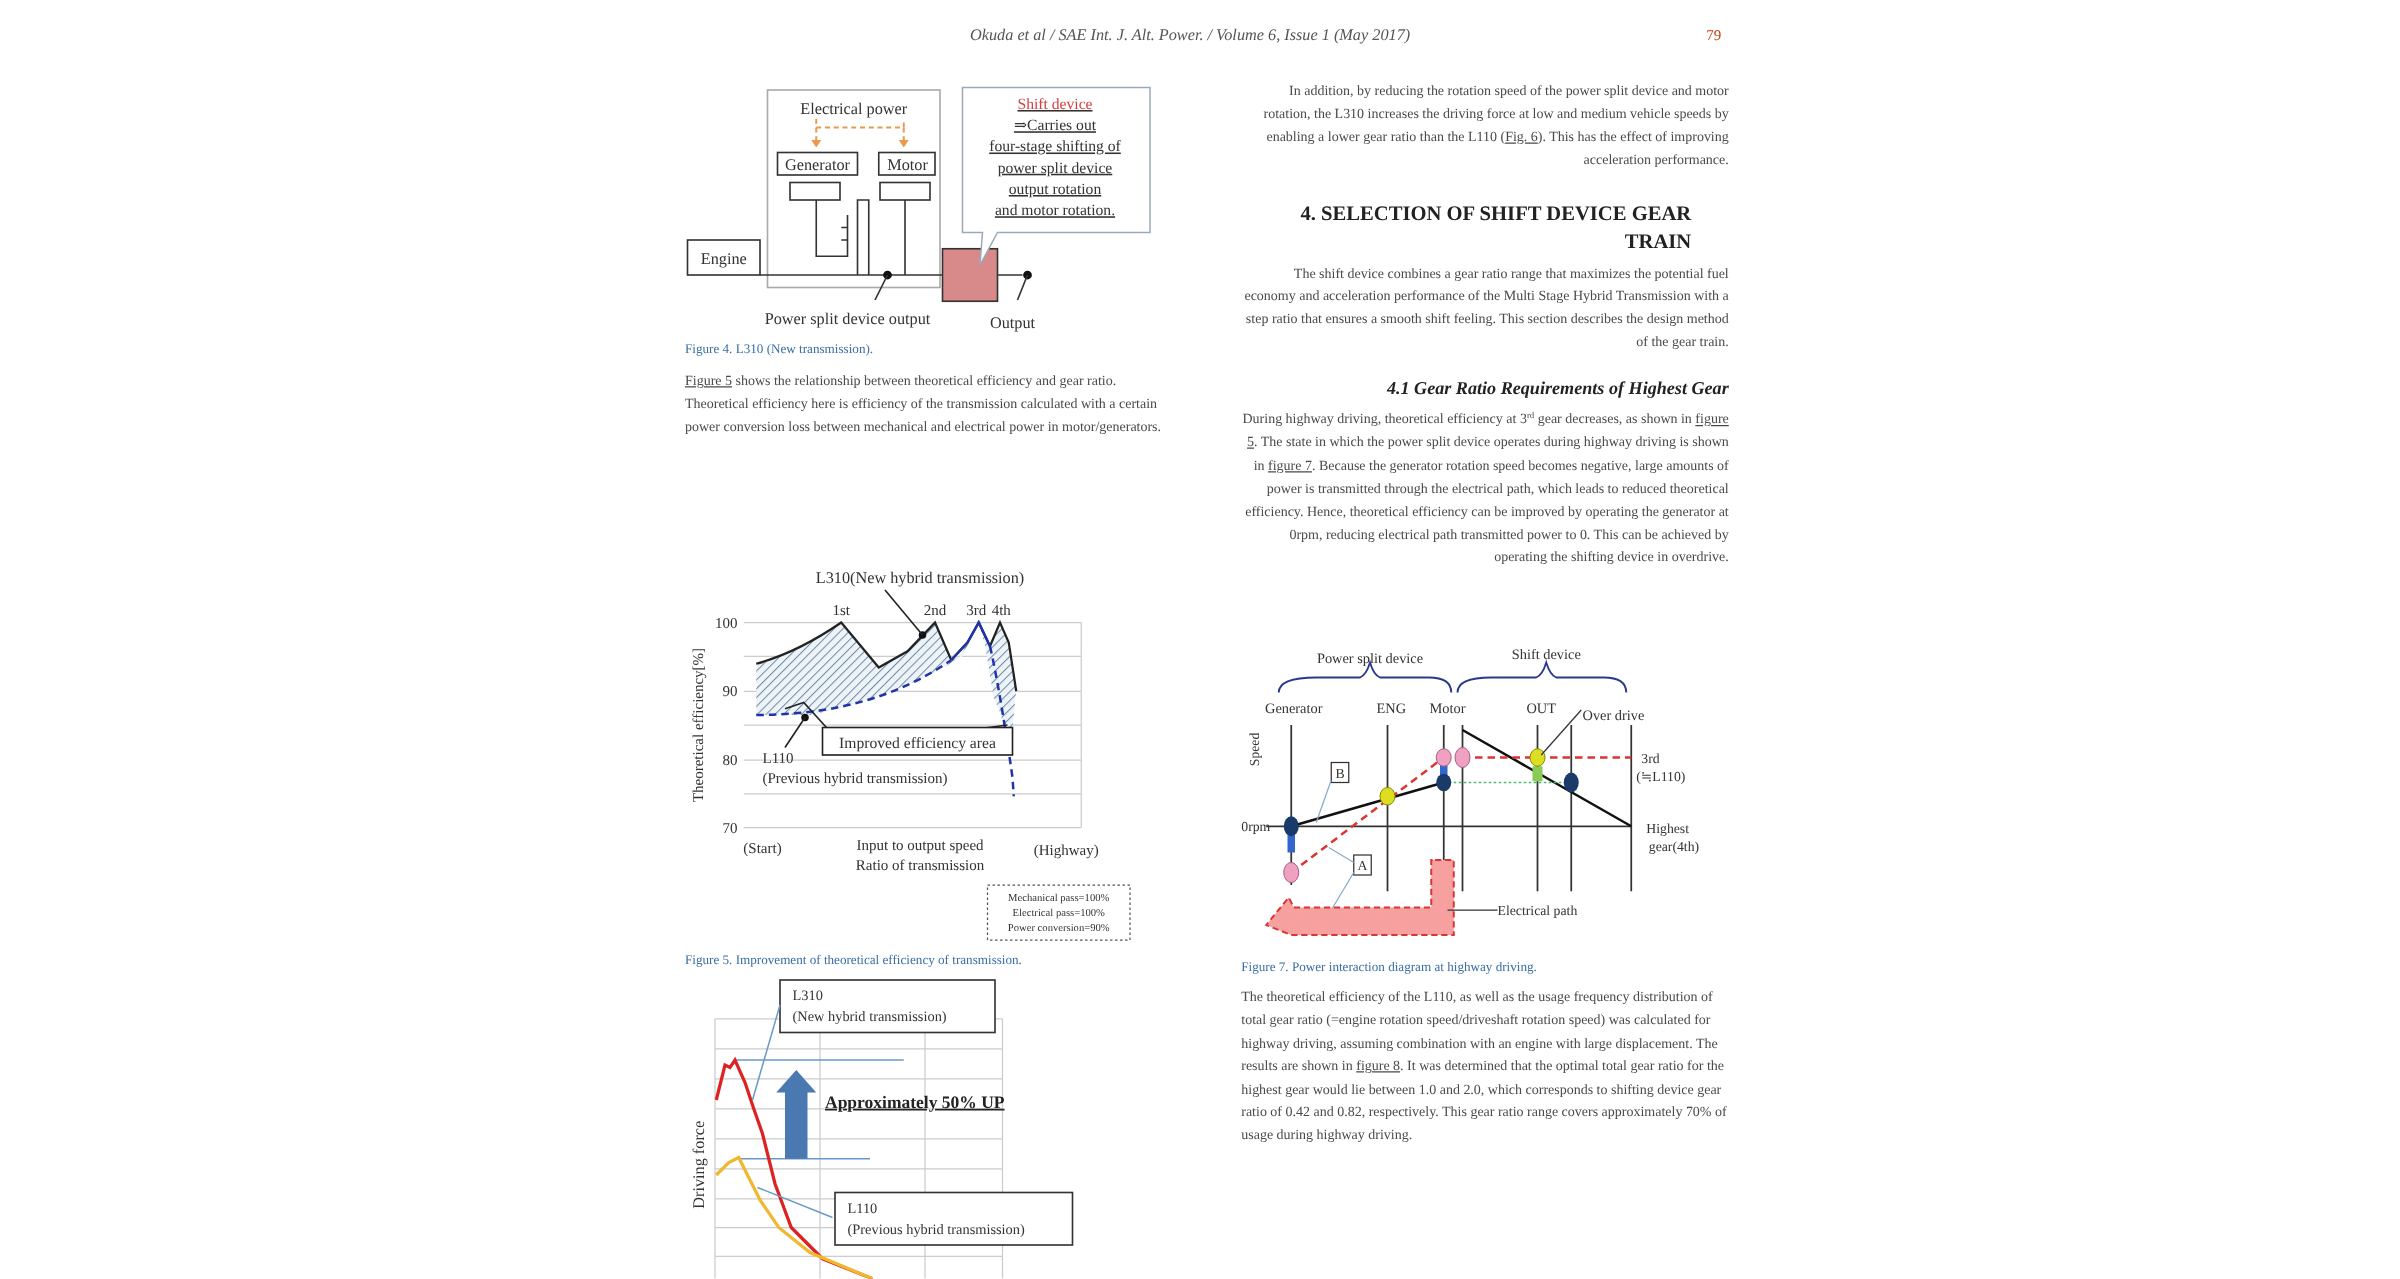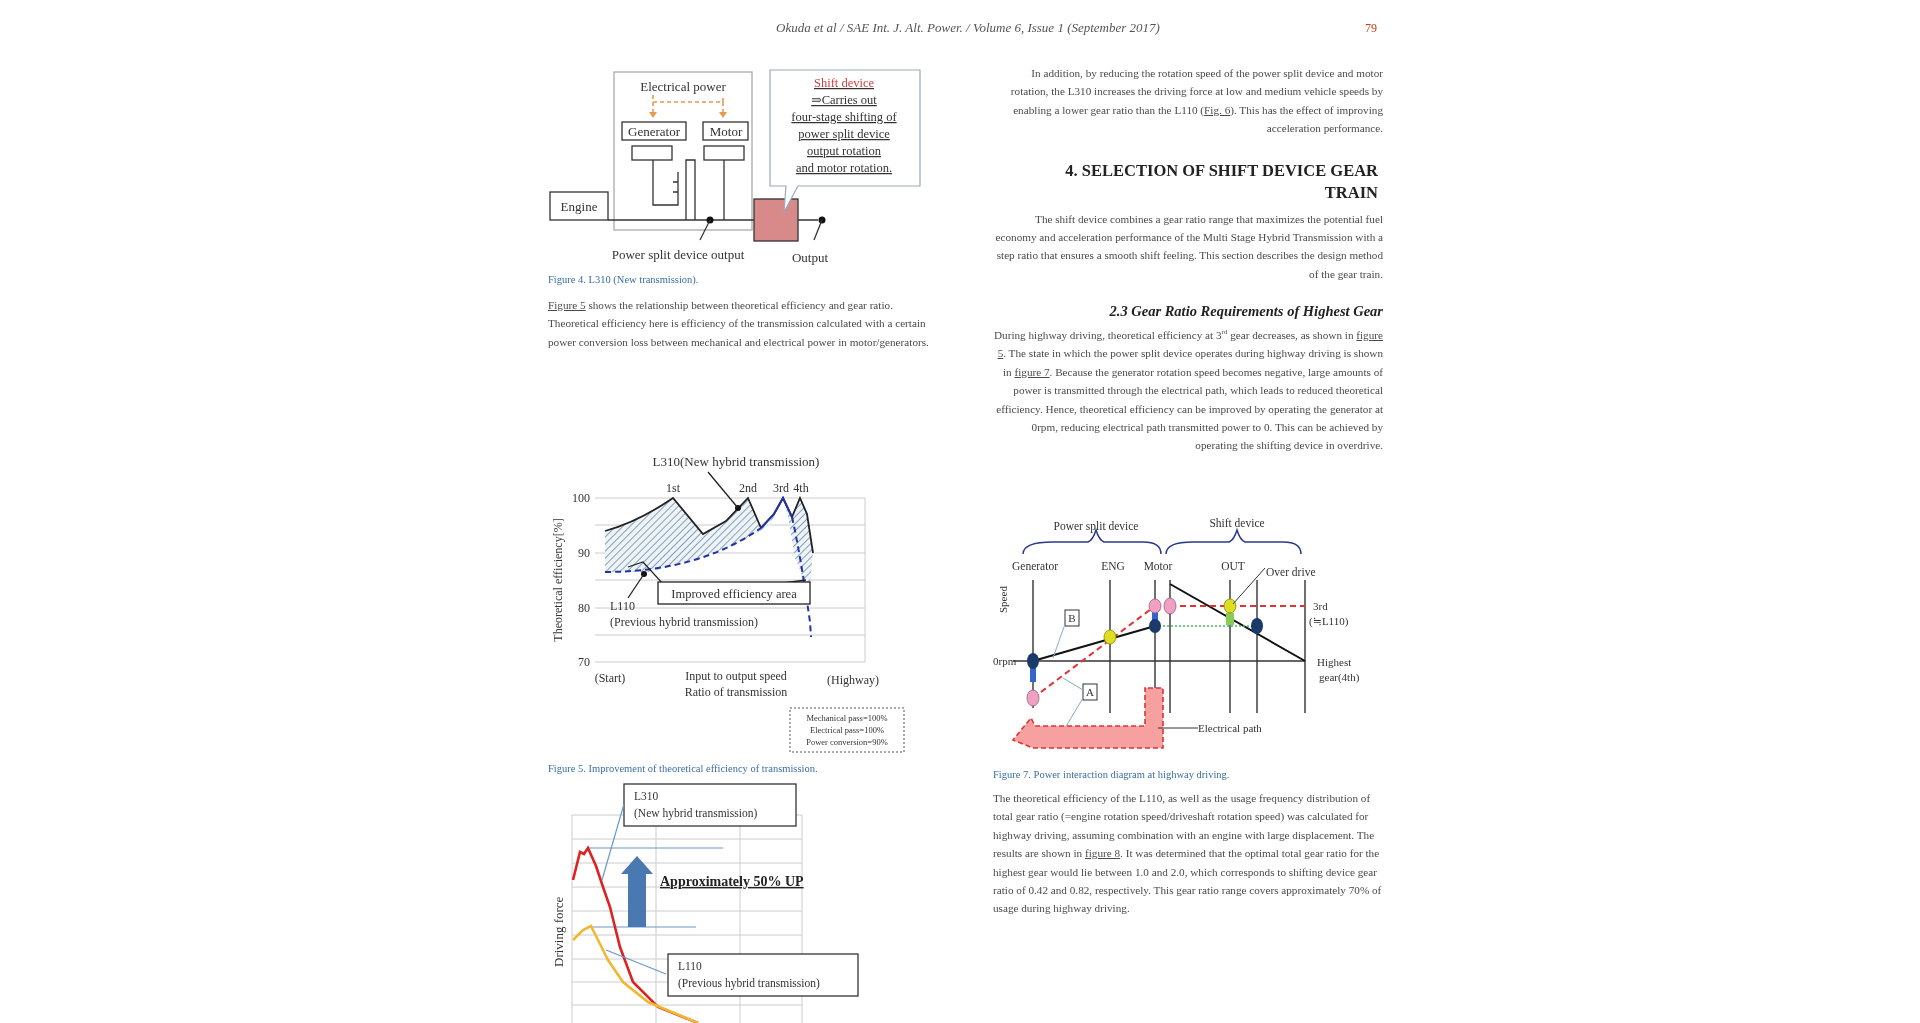--- a/index.html
+++ b/index.html
@@ -12,21 +12,21 @@
   .link { text-decoration:underline; }
   .caption { color:#3a6ea5; font-size:10.5px; position:absolute; }
   .h1 { font-weight:bold; font-size:16.5px; line-height:22px; color:#222; margin:0 0 6px 0; }
   .h2 { font-weight:bold; font-style:italic; font-size:14.5px; color:#222; margin:0 0 2px 0; line-height:20px; }
   .fig { position:absolute; }
   svg text { font-family:"Liberation Serif","DejaVu Serif",serif; }
 </style>
 </head>
 <body>
 
-<div class="header">Okuda et al / SAE Int. J. Alt. Power. / Volume 6, Issue 1 (September 2017)</div>
+<div class="header">Okuda et al / SAE Int. J. Alt. Power. / Volume 6, Issue 1 (May 2017)</div>
 <div class="pagenum">79</div>
 
 <div class="fig" style="left:548px;top:62px;width:400px;height:210px;">
   <svg width="400" height="210" viewBox="0 0 400 210">
     <rect x="66" y="10" width="138" height="158" fill="none" stroke="#aaa" stroke-width="1.3"></rect>
     <text x="135" y="29" font-size="13" text-anchor="middle" fill="#333">Electrical power</text>
     <path d="M105 33 V40 H175 V33" fill="none" stroke="#e89a4a" stroke-width="1.6" stroke-dasharray="4,3"></path>
     <path d="M105 40 V52" stroke="#e89a4a" stroke-width="1.6" stroke-dasharray="4,3"></path>
     <path d="M175 40 V52" stroke="#e89a4a" stroke-width="1.6" stroke-dasharray="4,3"></path>
     <polygon points="101,50 109,50 105,56" fill="#e89a4a"></polygon>
@@ -157,23 +157,23 @@
     <rect x="120" y="172" width="190" height="42" fill="#fff" stroke="#333" stroke-width="1.3"></rect>
     <text x="130" y="188" font-size="11.5" fill="#333">L110</text>
     <text x="130" y="205" font-size="11.5" fill="#333">(Previous hybrid transmission)</text>
     <path d="M118 192 L58 168" stroke="#6a9ac8" stroke-width="1.2"></path>
     <text x="-185" y="15" transform="rotate(-90)" font-size="13" fill="#333">Driving force</text>
   </svg>
 </div>
 
 <div class="col" style="left:993px;top:64px;width:390px;text-align:right;">
   <p><span>In addition, by reducing the rotation speed of the power split device and motor rotation, the L310 increases the driving force at low and medium vehicle speeds by enabling a lower gear ratio than the L110 (</span><span class="link">Fig. 6</span><span>). This has the effect of improving acceleration performance.</span></p>
-  <div class="h1" style="margin-top:22px;width:360px;margin-left:25px;">4. SELECTION OF SHIFT DEVICE GEAR TRAIN</div>
+  <div class="h1" style="margin-top:22px;width:360px;">4. SELECTION OF SHIFT DEVICE GEAR TRAIN</div>
   <p>The shift device combines a gear ratio range that maximizes the potential fuel economy and acceleration performance of the Multi Stage Hybrid Transmission with a step ratio that ensures a smooth shift feeling. This section describes the design method of the gear train.</p>
-  <div class="h2" style="margin-top:10px;">2.3 Gear Ratio Requirements of Highest Gear</div>
+  <div class="h2" style="margin-top:10px;">4.1 Gear Ratio Requirements of Highest Gear</div>
   <p><span>During highway driving, theoretical efficiency at 3</span><sup style="font-size:7px;">rd</sup><span> gear decreases, as shown in </span><span class="link">figure 5</span><span>. The state in which the power split device operates during highway driving is shown in </span><span class="link">figure 7</span><span>. Because the generator rotation speed becomes negative, large amounts of power is transmitted through the electrical path, which leads to reduced theoretical efficiency. Hence, theoretical efficiency can be improved by operating the generator at 0rpm, reducing electrical path transmitted power to 0. This can be achieved by operating the shifting device in overdrive.</span></p>
 </div>
 
 <div class="fig" style="left:993px;top:518px;width:400px;height:248px;">
   <svg width="400" height="248" viewBox="0 0 400 248">
     <path d="M30 36 Q30 24 60 24 L95 24 Q100 22 103 12 Q106 22 111 24 L150 24 Q168 24 168 36" fill="none" stroke="#2a3a8a" stroke-width="1.5"></path>
     <path d="M173 36 Q173 24 200 24 L236 24 Q241 22 244 12 Q247 22 252 24 L290 24 Q308 24 308 36" fill="none" stroke="#2a3a8a" stroke-width="1.5"></path>
     <text x="103" y="12" font-size="11.5" text-anchor="middle" fill="#333">Power split device</text>
     <text x="244" y="9" font-size="11.5" text-anchor="middle" fill="#333">Shift device</text>
     <g font-size="11.5" text-anchor="middle" fill="#333">

